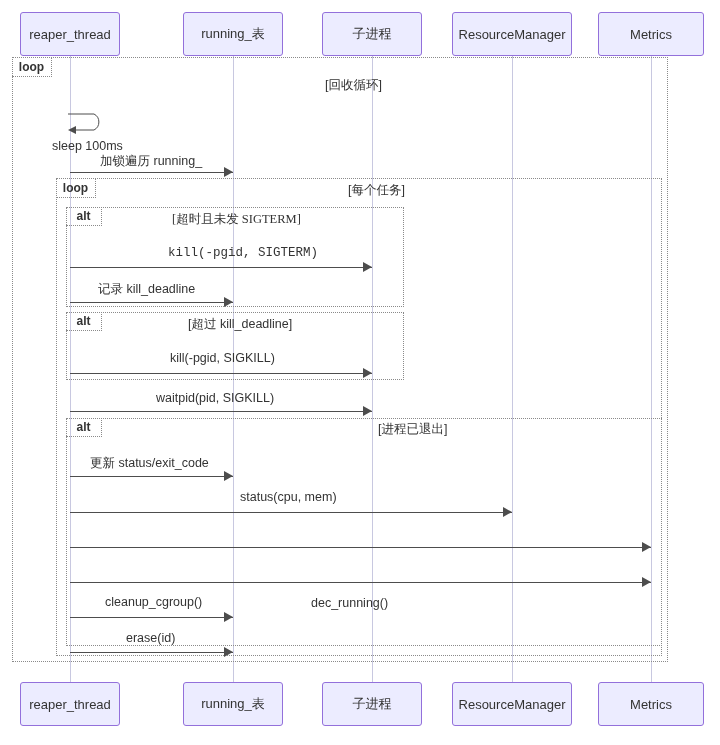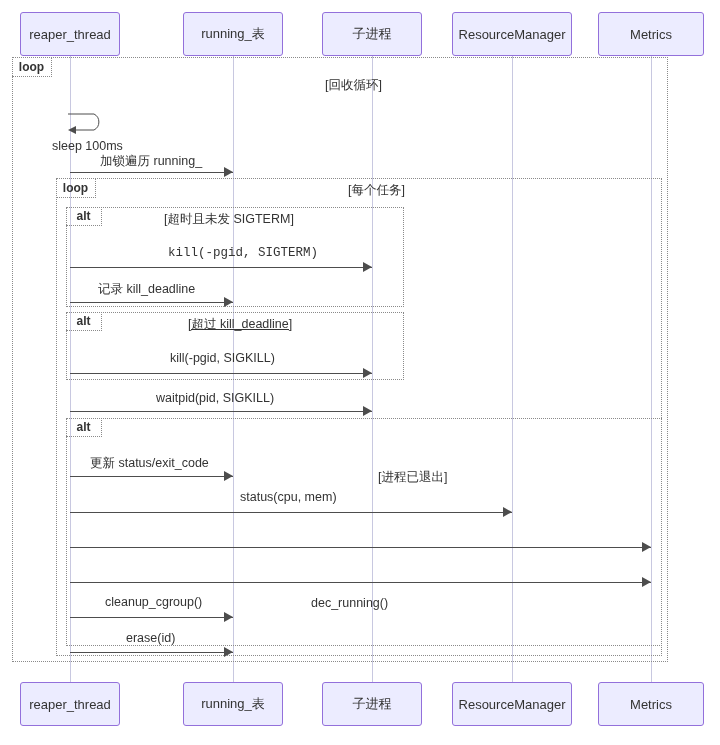--- a/index.html
+++ b/index.html
@@ -139,61 +139,61 @@
     <span>loop</span>
   </div>
   <div class="frame-title" style="left:348px; top:182px;">
     <span>[每个任务]</span>
   </div>
 
   <div class="frame" style="left:66px; top:207px; width:338px; height:100px;"></div>
   <div class="frame-tag" style="left:66px; top:207px; width:36px; height:19px;">
     <span>alt</span>
   </div>
-  <div class="frame-title" style="left:164px; top:211px;">
+  <div class="frame-title" style="left:172px; top:211px;font-family:Liberation Serif, serif;">
     <span>[超时且未发 SIGTERM]</span>
   </div>
 
   <div class="msg-label" style="left:168px; top:246px;font-family:Liberation Mono, monospace;">
     <span>kill(-pgid, SIGTERM)</span>
   </div>
   <div class="msg-line" style="left:70px; top:267px; width:302px;"></div>
   <div class="arrow-head" style="left:363px; top:262px;"></div>
 
   <div class="msg-label" style="left:98px; top:281px;">
     <span>记录 kill_deadline</span>
   </div>
   <div class="msg-line" style="left:70px; top:302px; width:163px;"></div>
   <div class="arrow-head" style="left:224px; top:297px;"></div>
 
   <div class="frame" style="left:66px; top:312px; width:338px; height:68px;"></div>
   <div class="frame-tag" style="left:66px; top:312px; width:36px; height:19px;">
     <span>alt</span>
   </div>
-  <div class="frame-title" style="left:188px; top:316px;text-decoration:underline;">
+  <div class="frame-title" style="left:188px; top:316px;">
     <span>[超过 kill_deadline]</span>
   </div>
 
   <div class="msg-label" style="left:170px; top:351px;">
     <span>kill(-pgid, SIGKILL)</span>
   </div>
   <div class="msg-line" style="left:70px; top:373px; width:302px;"></div>
   <div class="arrow-head" style="left:363px; top:368px;"></div>
 
   <div class="msg-label" style="left:156px; top:391px;">
     <span>waitpid(pid, SIGKILL)</span>
   </div>
   <div class="msg-line" style="left:70px; top:411px; width:302px;"></div>
   <div class="arrow-head" style="left:363px; top:406px;"></div>
 
   <div class="frame" style="left:66px; top:418px; width:596px; height:228px;"></div>
   <div class="frame-tag" style="left:66px; top:418px; width:36px; height:19px;">
     <span>alt</span>
   </div>
-  <div class="frame-title" style="left:378px; top:421px;margin-top:48px;">
+  <div class="frame-title" style="left:378px; top:421px;">
     <span>[进程已退出]</span>
   </div>
 
   <div class="msg-label" style="left:90px; top:455px;">
     <span>更新 status/exit_code</span>
   </div>
   <div class="msg-line" style="left:70px; top:476px; width:163px;"></div>
   <div class="arrow-head" style="left:224px; top:471px;"></div>
 
   <div class="msg-label" style="left:240px; top:490px;">

